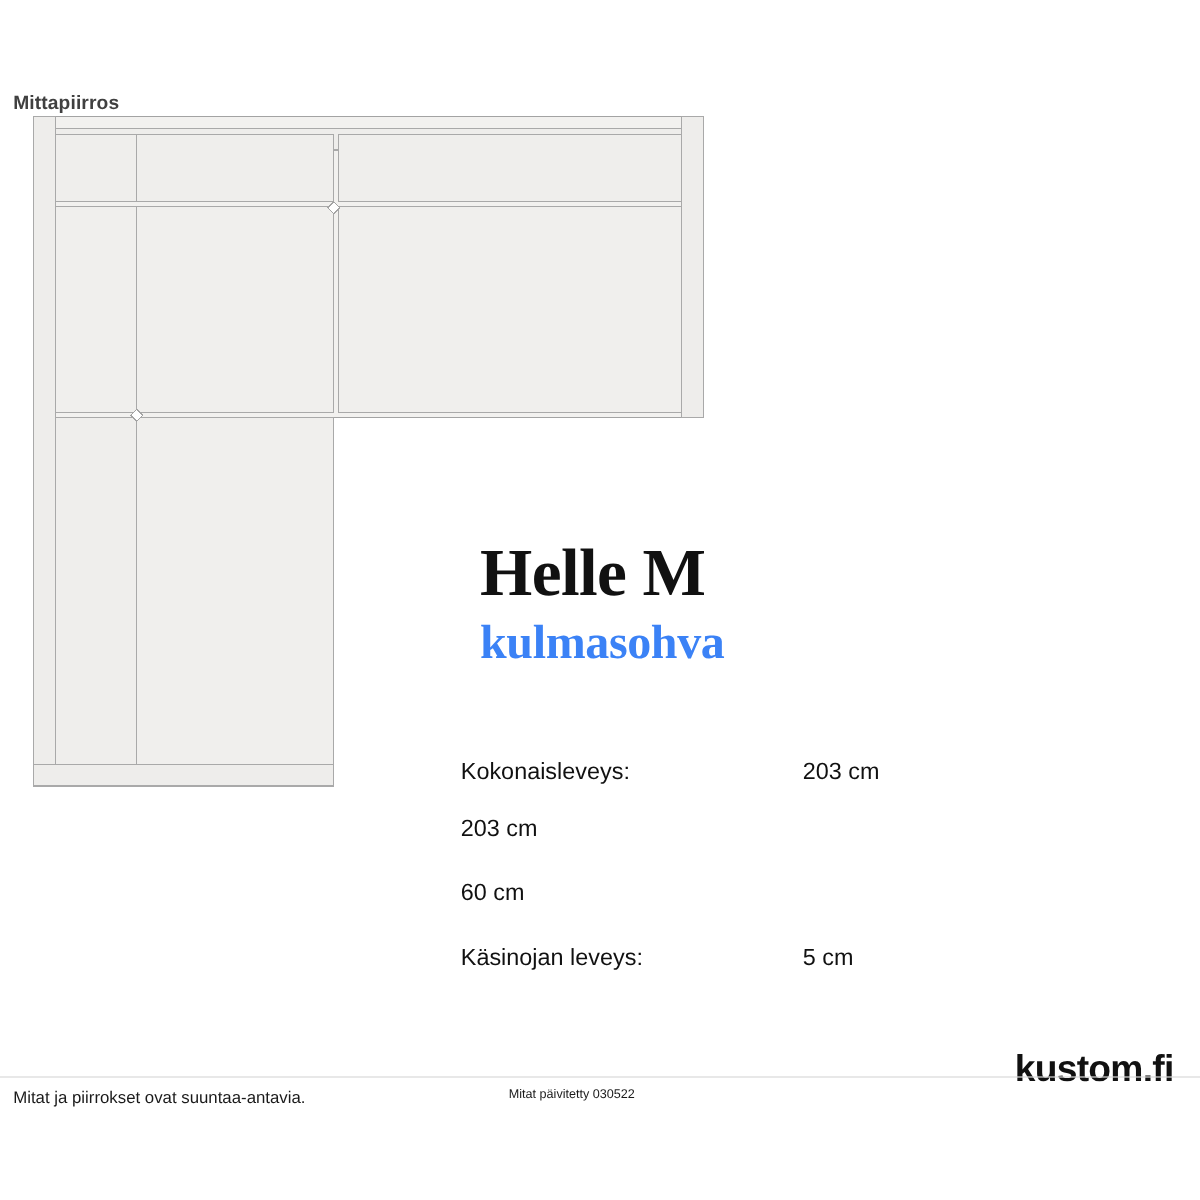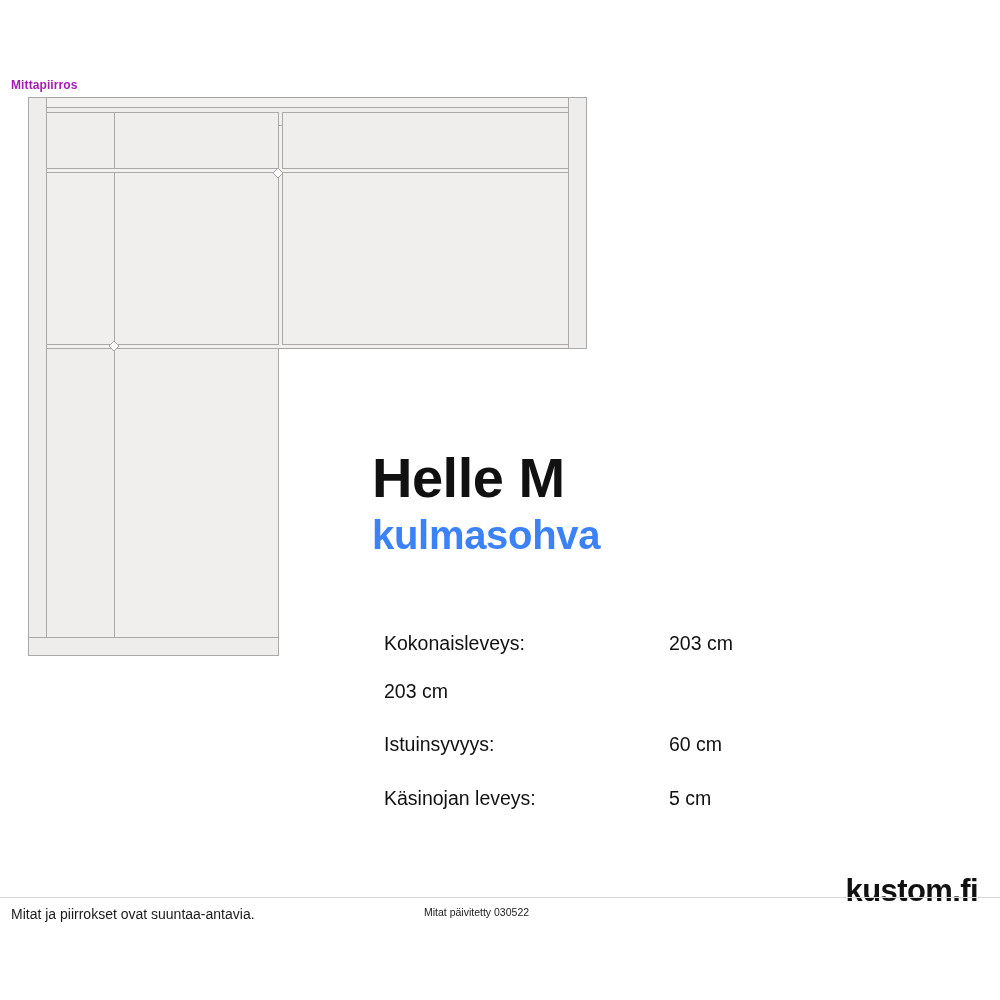--- a/index.html
+++ b/index.html
@@ -14,44 +14,45 @@
     font-family: "Liberation Sans", sans-serif;
     color: #1a1a1a;
     overflow: hidden;
   }
 
   
   .mittapiirros-label {
     position: absolute;
     left: 11px;
     top: 78px;
-    font-size: 12px;
+    font-size: 16px;
     font-weight: bold;
     letter-spacing: 0.1px;
-    color: #a21caf;
+    color: #404040;
   }
 
   
   .drawing {
     position: absolute;
     left: 10px;
     top: 90px;
     width: 600px;
     height: 580px;
   }
   .drawing svg {
     display: block;
   }
 
   
   .title-block {
     position: absolute;
-    left: 372px;
+    left: 400px;
     top: 450px;
     width: 600px;
+    font-family: Liberation Serif, serif;
   }
   .product-title {
     font-size: 56px;
     font-weight: bold;
     line-height: 1.0;
     letter-spacing: -0.5px;
     color: #111;
     margin: 0;
   }
   .product-subtitle {
@@ -178,21 +179,20 @@
       <div class="spec-label">Kokonaisleveys:</div>
       <div class="spec-value">203 cm</div>
     </div>
     <div class="spec-row">
       <div class="spec-value">203 cm</div>
     </div>
   </div>
 
   <div class="spec-group">
     <div class="spec-row">
-      <div class="spec-label">Istuinsyvyys:</div>
       <div class="spec-value">60 cm</div>
     </div>
   </div>
 
   <div class="spec-group">
     <div class="spec-row">
       <div class="spec-label">Käsinojan leveys:</div>
       <div class="spec-value">5 cm</div>
     </div>
   </div>

